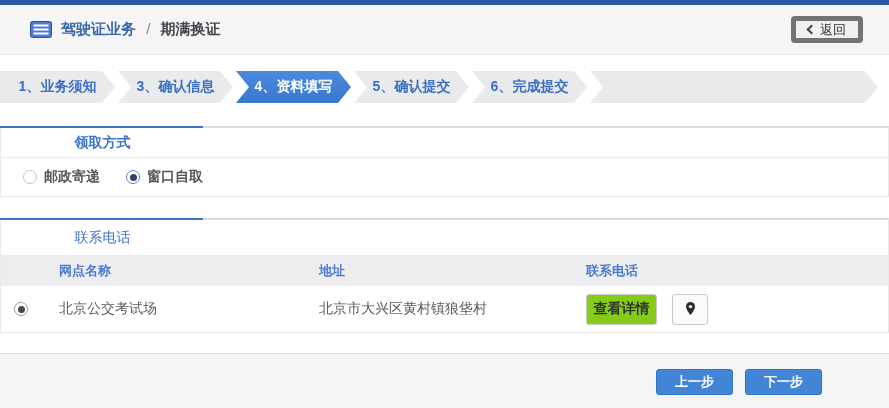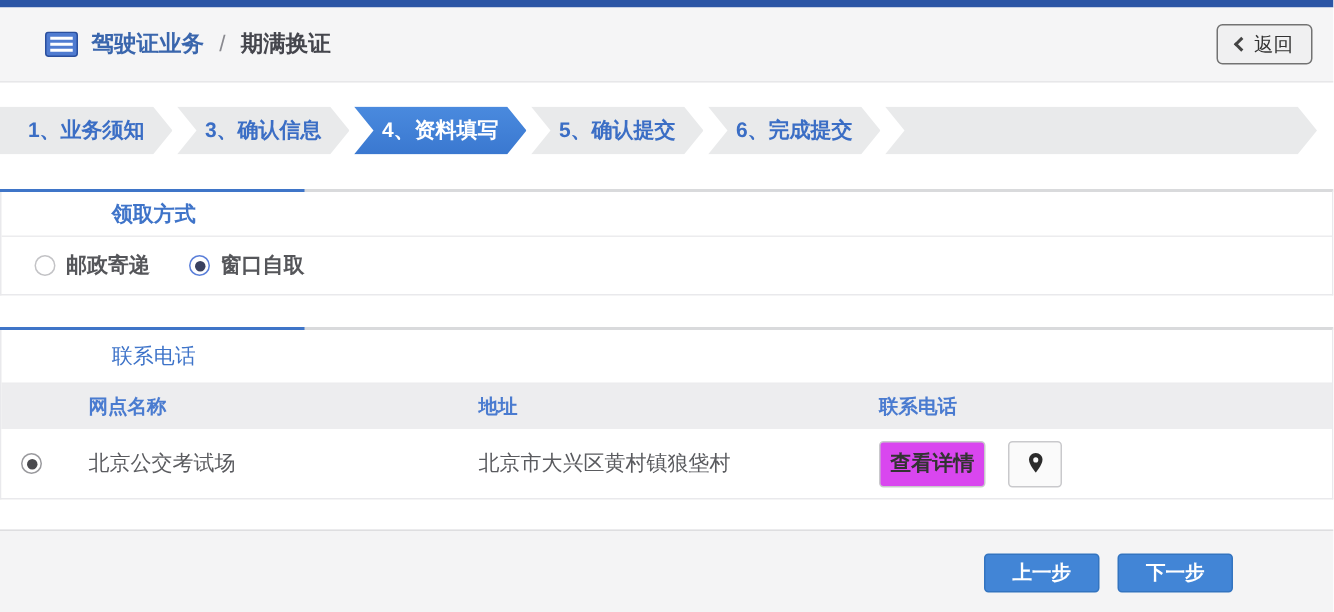--- a/index.html
+++ b/index.html
@@ -4,29 +4,29 @@
 <style>
   * { box-sizing: border-box; margin: 0; padding: 0; }
   html, body { width: 889px; height: 408px; overflow: hidden; }
   body { font-family: "Liberation Sans", "DejaVu Sans", sans-serif; background: #fff; position: relative; }
 
   
   .topbar { height: 5px; background: #2b55a5; }
 
   
   .page-header { height: 50px; background: #f5f5f6; border-bottom: 1px solid #e7e7e9;
-    display: flex; align-items: center; padding: 0 14px 0 30px; }
+    display: flex; align-items: center; padding: 0 26px 0 30px; }
   .title-icon { display: inline-flex; margin-right: 9px; }
   .page-title { font-size: 15px; }
   .title-primary { color: #3a66ad; font-weight: bold; }
   .title-sep { color: #8a8a90; margin: 0 6px; font-weight: normal; }
   .title-secondary { color: #45464d; font-weight: bold; }
   .spacer { flex: 1; }
   .back-btn { display: inline-flex; align-items: center; gap: 5px; height: 27px; padding: 0 12px;
-    background: #f0f0f1; border: 1px solid #737373; border-radius: 4px; font-size: 13px;
+    background: #f0f0f1; border: 5px solid #737373; border-radius: 4px; font-size: 13px;
     color: #333; cursor: pointer; }
   .back-chevron { width: 7px; height: 7px; border-left: 2px solid #444; border-bottom: 2px solid #444;
     transform: rotate(45deg); display: inline-block; }
 
   
   .steps { display: flex; height: 32px; margin-top: 16px; }
   .step { width: 115px; background: #e9eaeb; color: #3b6ec5; font-size: 14px; font-weight: bold;
     display: flex; align-items: center; justify-content: center; margin-left: 3px;
     clip-path: polygon(0 0, calc(100% - 13px) 0, 100% 50%, calc(100% - 13px) 100%, 0 100%, 13px 50%); }
   .step:first-child { margin-left: 0;
@@ -61,21 +61,21 @@
   
   .tbl-header { height: 30px; background: #ededef; display: flex; align-items: center;
     font-size: 13px; font-weight: bold; color: #4a7bd0; }
   .tbl-row { height: 46px; display: flex; align-items: center; font-size: 14px; color: #5a5b5f;
     background: #fff; }
   .c0 { width: 58px; padding-left: 13px; display: flex; align-items: center; }
   .c1 { width: 260px; }
   .c2 { width: 267px; }
   .c3 { width: 142px; }
   .c4 { flex: 1; display: flex; align-items: center; }
-  .detail-btn { height: 31px; width: 71px; background: #d946ef; border: 1px solid #c9c9cc; border-radius: 3px;
+  .detail-btn { height: 31px; width: 71px; background: #84cc16; border: 1px solid #c9c9cc; border-radius: 3px;
     font-size: 14px; font-weight: bold; color: #333; cursor: pointer; }
   .pin-btn { height: 31px; width: 36px; margin-left: 15px; background: #fafafa; border: 1px solid #c9c9cc;
     border-radius: 3px; display: inline-flex; align-items: center; justify-content: center; cursor: pointer; }
 
   
   .footer { position: absolute; left: 0; right: 0; bottom: 0; height: 55px; background: #f4f4f5;
     border-top: 1px solid #dedee0; display: flex; justify-content: flex-end; padding: 15px 67px 0 0; }
   .nav-btn { height: 26px; background: #4285d6; border: 1px solid #3374c0; border-radius: 3px;
     color: #fff; font-size: 13px; font-weight: bold; cursor: pointer; padding: 0 18px; }
   .prev-btn { margin-right: 12px; }

